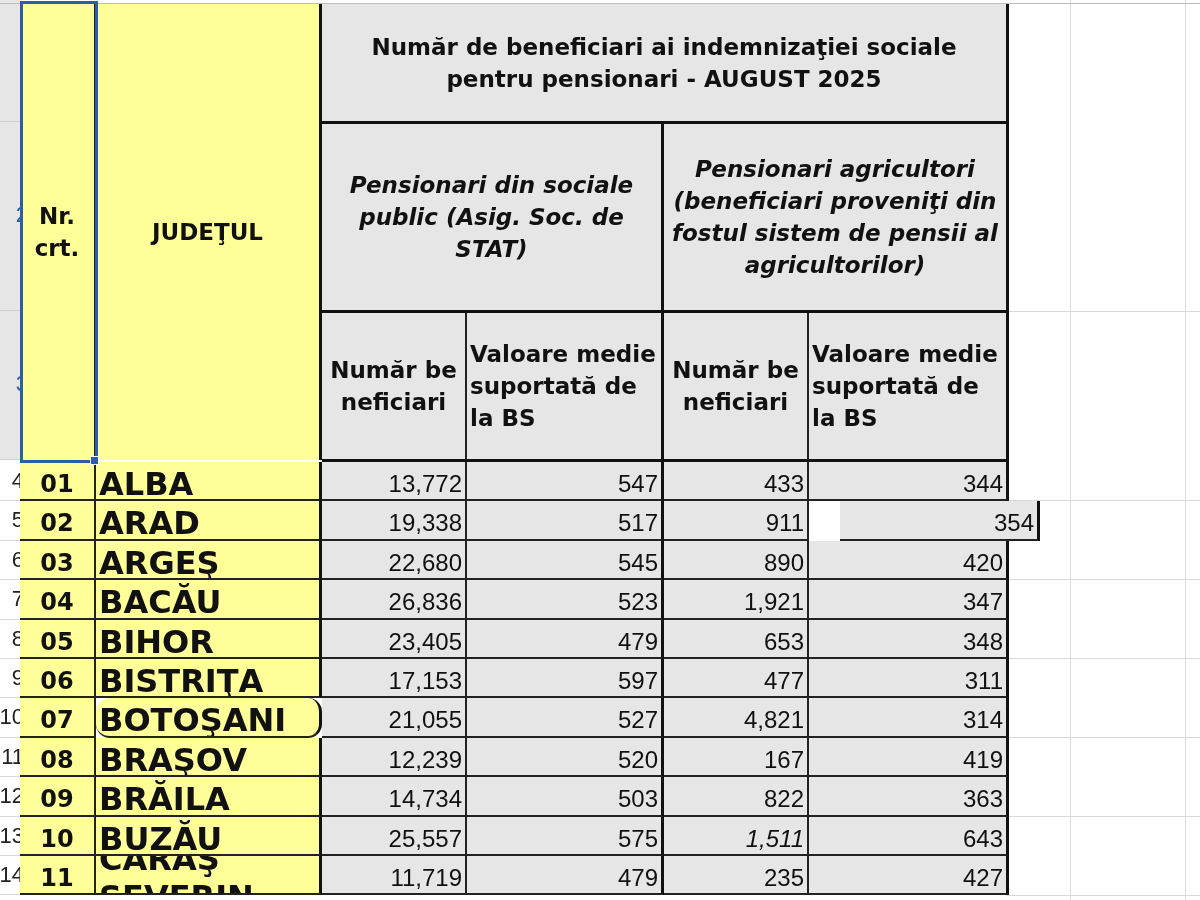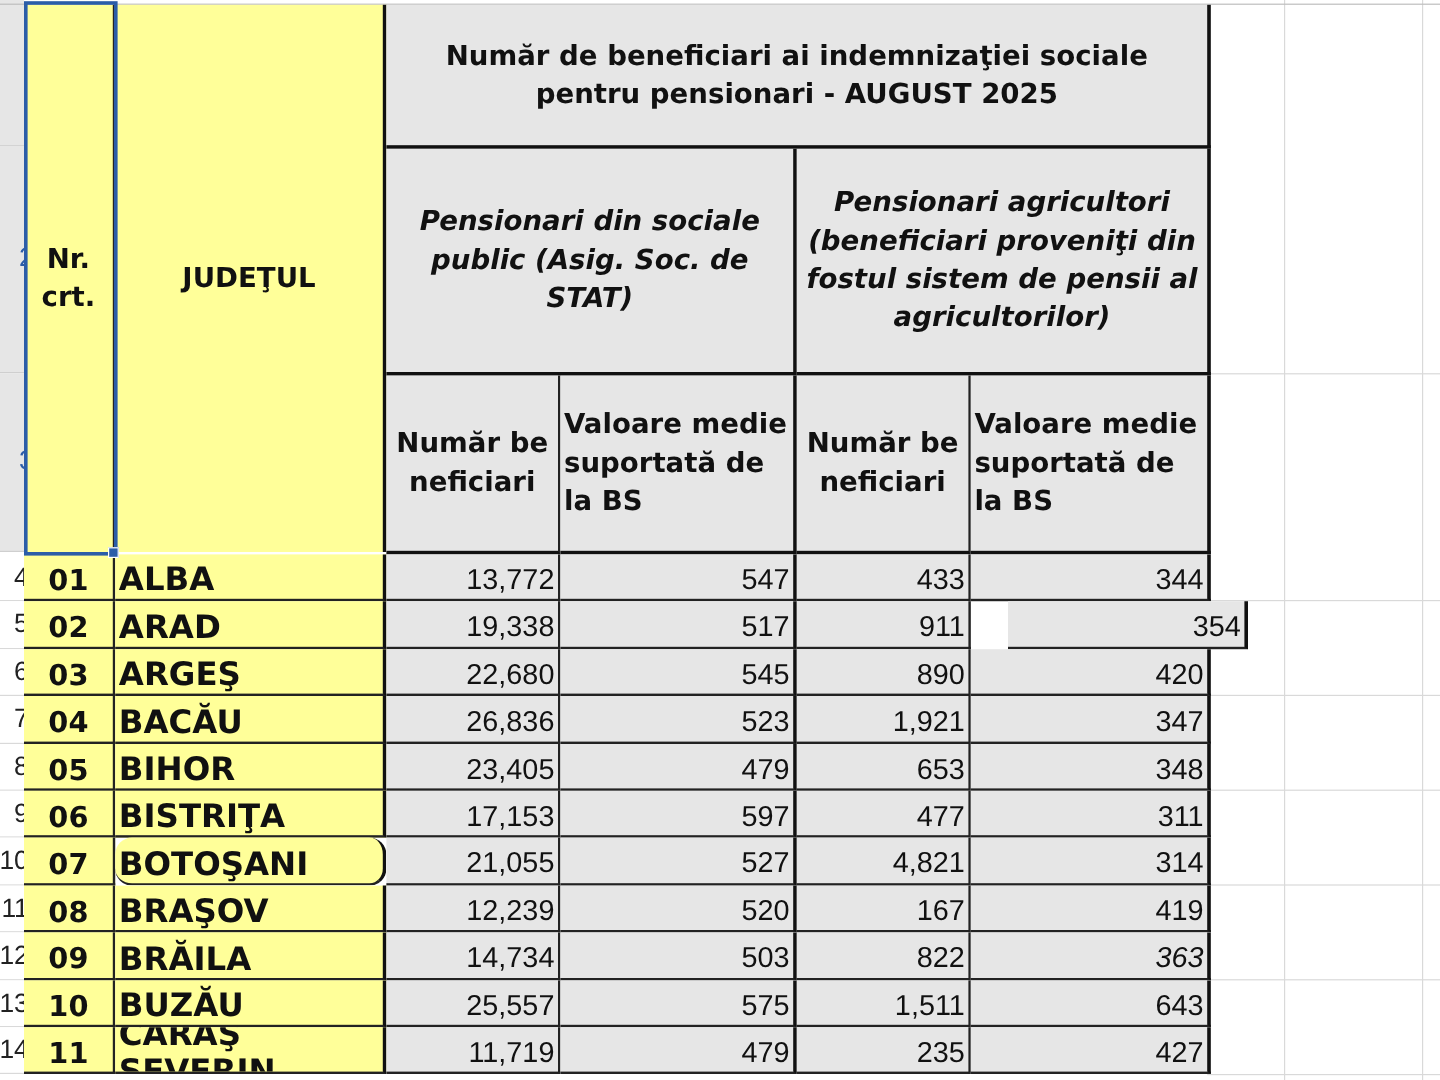--- a/index.html
+++ b/index.html
@@ -15,21 +15,21 @@
   .yellow { background:#ffff99; }
   .gray { background:#e6e6e6; }
   .cell { display:flex; align-items:center; overflow:hidden; }
   .hdr-title { justify-content:center; text-align:center; font-weight:bold; font-size:23px; line-height:32px; }
   .hdr-sub { justify-content:center; text-align:center; font-weight:bold; font-style:italic; font-size:23px; line-height:32px; }
   .hdr-col { font-weight:bold; font-size:23px; line-height:32px; }
   .hdr-col.center { justify-content:center; text-align:center; }
   .hdr-col.left { justify-content:flex-start; text-align:left; padding-left:3px; }
   .num { justify-content:flex-end; padding-right:3px; font-family:"Liberation Sans", sans-serif; font-size:24px; }
   .nr { justify-content:center; font-weight:bold; font-size:24px; }
-  .jud { justify-content:flex-start; padding-left:3px; font-weight:bold; font-size:27px; }
+  .jud { justify-content:flex-start; padding-left:3px; font-weight:bold; font-size:32px; }
   .br { border-right:3px solid #111; }
   .bb { border-bottom:3px solid #111; }
   .tb { border-bottom:2px solid #222; }
   .tr { border-right:2px solid #222; }
   .selection { border:3px solid #2b5da8; pointer-events:none; }
   .handle { width:9px; height:9px; background:#2b5da8; border:1px solid #fff; }
 </style>
 </head>
 <body>
 
@@ -274,36 +274,36 @@
     </div>
     <div class="abs cell gray num tr tb" style="left: 322px; top: 777px; width: 145px; height: 40px; padding-top: 6px;">
       <span>14,734</span>
     </div>
     <div class="abs cell gray num br tb" style="left: 467px; top: 777px; width: 197px; height: 40px; padding-top: 6px;">
       <span>503</span>
     </div>
     <div class="abs cell gray num tr tb" style="left: 664px; top: 777px; width: 145px; height: 40px; padding-top: 6px;">
       <span>822</span>
     </div>
-    <div class="abs cell gray num br tb" style="left: 809px; top: 777px; width: 200px; height: 40px; padding-top: 6px; font-style: italic;">
+    <div class="abs cell gray num br tb" style="left: 809px; top: 777px; width: 200px; height: 40px; padding-top: 6px;">
       <span>363</span>
     </div>
     <div class="abs cell yellow nr tr tb" style="left: 20px; top: 817px; width: 76px; height: 39px; padding-top: 6px;">
       <span>10</span>
     </div>
     <div class="abs cell yellow jud br tb" style="left: 96px; top: 817px; width: 226px; height: 39px; padding-top: 6px;">
       <span>BUZĂU</span>
     </div>
     <div class="abs cell gray num tr tb" style="left: 322px; top: 817px; width: 145px; height: 39px; padding-top: 6px;">
       <span>25,557</span>
     </div>
     <div class="abs cell gray num br tb" style="left: 467px; top: 817px; width: 197px; height: 39px; padding-top: 6px;">
       <span>575</span>
     </div>
-    <div class="abs cell gray num tr tb" style="left: 664px; top: 817px; width: 145px; height: 39px; padding-top: 6px;">
+    <div class="abs cell gray num tr tb" style="left: 664px; top: 817px; width: 145px; height: 39px; padding-top: 6px; font-style: italic;">
       <span>1,511</span>
     </div>
     <div class="abs cell gray num br tb" style="left: 809px; top: 817px; width: 200px; height: 39px; padding-top: 6px;">
       <span>643</span>
     </div>
     <div class="abs cell yellow nr tr tb" style="left: 20px; top: 856px; width: 76px; height: 39px; padding-top: 6px;">
       <span>11</span>
     </div>
     <div class="abs cell yellow jud br tb" style="left: 96px; top: 856px; width: 226px; height: 39px; padding-top: 6px;">
       <span>CARAŞ SEVERIN</span>

